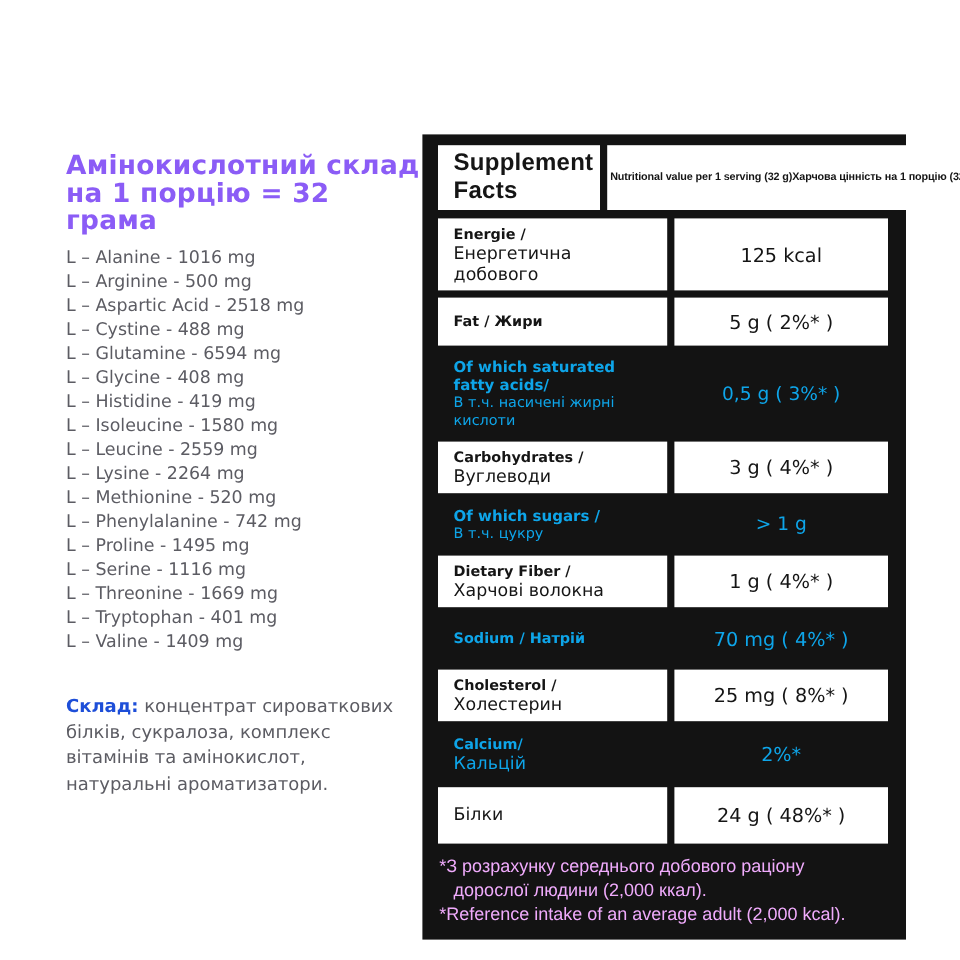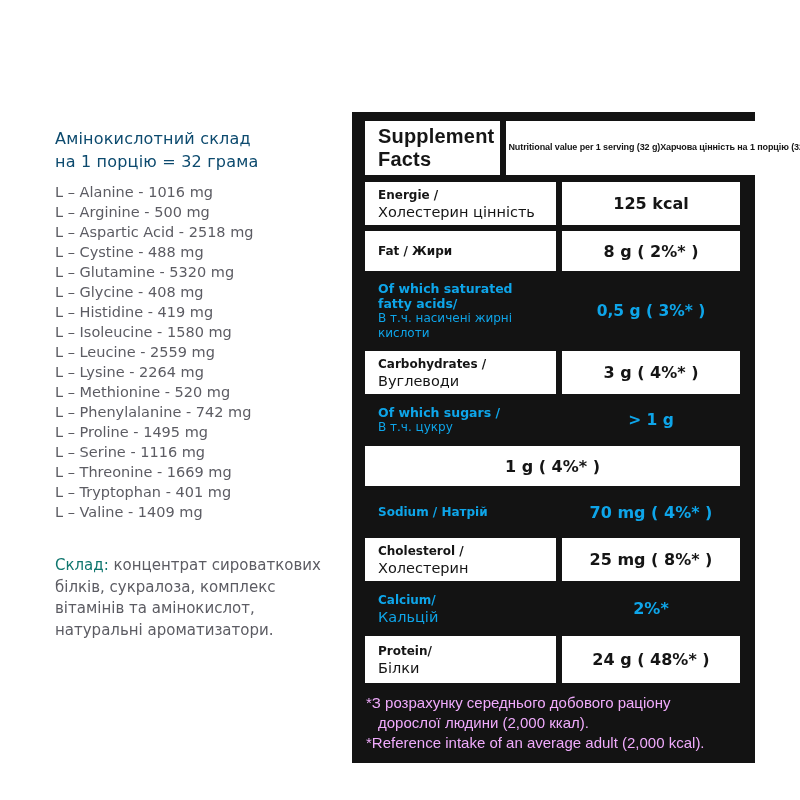--- a/index.html
+++ b/index.html
@@ -3,36 +3,36 @@
 <meta charset="utf-8">
 <style>
   html,body{margin:0;padding:0;}
   body{
     width:800px;height:800px;position:relative;background:#ffffff;
     font-family:"DejaVu Sans",sans-serif;overflow:hidden;
   }
 
   
   .left-panel{position:absolute;left:55px;top:127px;width:300px;color:#5c5c63;}
-  .amino-heading{font-weight:normal;color:#0c4a6e;font-size:16px;line-height:23px;letter-spacing:0.2px;}
+  .amino-heading{font-weight:bold;color:#8b5cf6;font-size:22px;line-height:23px;letter-spacing:0.2px;}
   .amino-list{list-style:none;margin:9px 0 0 0;padding:0;font-size:14.5px;line-height:20px;}
   .amino-list li{white-space:nowrap;}
   .composition{margin:33px 0 0 0;font-size:15px;line-height:21.5px;width:292px;}
-  .composition .comp-label{font-weight:normal;color:#0f766e;}
+  .composition .comp-label{font-weight:bold;color:#1d4ed8;}
 
   
   .facts{
     position:absolute;left:352px;top:112px;width:403px;box-sizing:border-box;
     background:#131313;padding:9px 15px 10px 13px;color:#ffffff;
   }
   .row{display:flex;column-gap:6px;margin-bottom:6px;min-height:40px;}
   .row .cell{box-sizing:border-box;}
   .row .label{width:191px;display:flex;flex-direction:column;justify-content:center;padding:4px 6px 4px 13px;}
   .row .value{flex:1;display:flex;align-items:center;justify-content:center;text-align:right;
-              font-weight:bold;font-size:16px;padding:4px 14px;}
+              font-weight:normal;font-size:16px;padding:4px 14px;}
   .row.white .cell{background:#ffffff;color:#151515;}
   .row.black{color:#0ea5e9;}
   .l1{font-weight:bold;font-size:12px;line-height:18px;}
   .l2{font-weight:normal;font-size:14.5px;line-height:17px;}
   .row.sub .l1{font-size:12.5px;line-height:15px;}
   .row.sub .l2{font-size:12px;line-height:15px;}
   .row.sub .value{font-size:15.5px;}
   .row-protein{min-height:47px;}
 
   
@@ -56,21 +56,21 @@
 <div class="left-panel">
   <div class="amino-heading">
     <div>Амінокислотний склад</div>
     <div>на 1 порцію = 32 грама</div>
   </div>
   <ul class="amino-list">
     <li>L – Alanine - 1016 mg</li>
     <li>L – Arginine - 500 mg</li>
     <li>L – Aspartic Acid - 2518 mg</li>
     <li>L – Cystine - 488 mg</li>
-    <li>L – Glutamine - 5320 mg</li>
+    <li>L – Glutamine - 6594 mg</li>
     <li>L – Glycine - 408 mg</li>
     <li>L – Histidine - 419 mg</li>
     <li>L – Isoleucine - 1580 mg</li>
     <li>L – Leucine - 2559 mg</li>
     <li>L – Lysine - 2264 mg</li>
     <li>L – Methionine - 520 mg</li>
     <li>L – Phenylalanine - 742 mg</li>
     <li>L – Proline - 1495 mg</li>
     <li>L – Serine - 1116 mg</li>
     <li>L – Threonine - 1669 mg</li>
@@ -91,30 +91,30 @@
     </div>
     <div class="cell serving-info">
       <div>Nutritional value per 1 serving (32 g)</div>
       <div>Харчова цінність на 1 порцію (32 г)</div>
     </div>
   </div>
 
   <div class="row white">
     <div class="cell label">
       <div class="l1">Energie /</div>
-      <div class="l2">Холестерин цінність</div>
+      <div class="l2">Енергетична добового</div>
     </div>
     <div class="cell value">125 kcal</div>
   </div>
 
   <div class="row white">
     <div class="cell label">
       <div class="l1">Fat / Жири</div>
     </div>
-    <div class="cell value">8 g ( 2%* )</div>
+    <div class="cell value">5 g ( 2%* )</div>
   </div>
 
   <div class="row black sub">
     <div class="cell label">
       <div class="l1">Of which saturated fatty acids/</div>
       <div class="l2">В т.ч. насичені жирні кислоти</div>
     </div>
     <div class="cell value">0,5 g ( 3%* )</div>
   </div>
 
@@ -128,20 +128,24 @@
 
   <div class="row black sub">
     <div class="cell label">
       <div class="l1">Of which sugars /</div>
       <div class="l2">В т.ч. цукру</div>
     </div>
     <div class="cell value">&gt; 1 g</div>
   </div>
 
   <div class="row white">
+    <div class="cell label">
+      <div class="l1">Dietary Fiber /</div>
+      <div class="l2">Харчові волокна</div>
+    </div>
     <div class="cell value">1 g ( 4%* )</div>
   </div>
 
   <div class="row black">
     <div class="cell label">
       <div class="l1">Sodium / Натрій</div>
     </div>
     <div class="cell value">70 mg ( 4%* )</div>
   </div>
 
@@ -156,21 +160,20 @@
   <div class="row black">
     <div class="cell label">
       <div class="l1">Calcium/</div>
       <div class="l2">Кальцій</div>
     </div>
     <div class="cell value">2%*</div>
   </div>
 
   <div class="row white row-protein">
     <div class="cell label">
-      <div class="l1">Protein/</div>
       <div class="l2">Білки</div>
     </div>
     <div class="cell value">24 g ( 48%* )</div>
   </div>
 
   <div class="footnote">
     <div>*З розрахунку середнього добового раціону</div>
     <div class="indent">дорослої людини (2,000 ккал).</div>
     <div>*Reference intake of an average adult (2,000 kcal).</div>
   </div>

